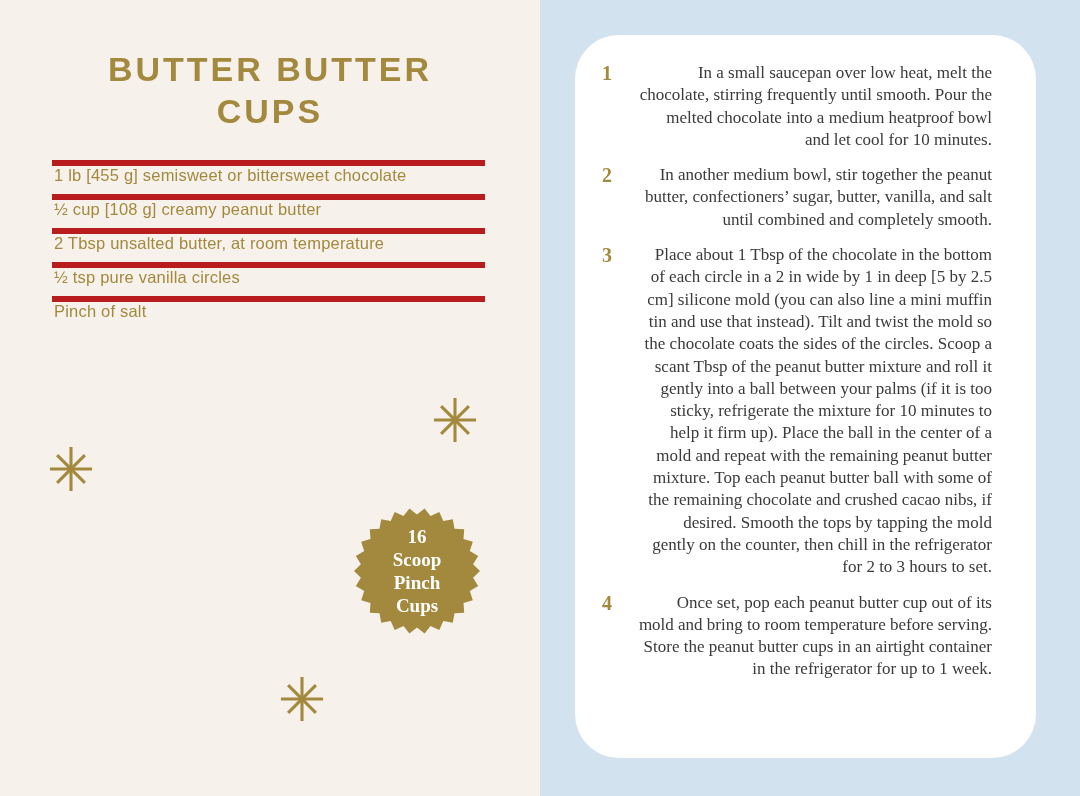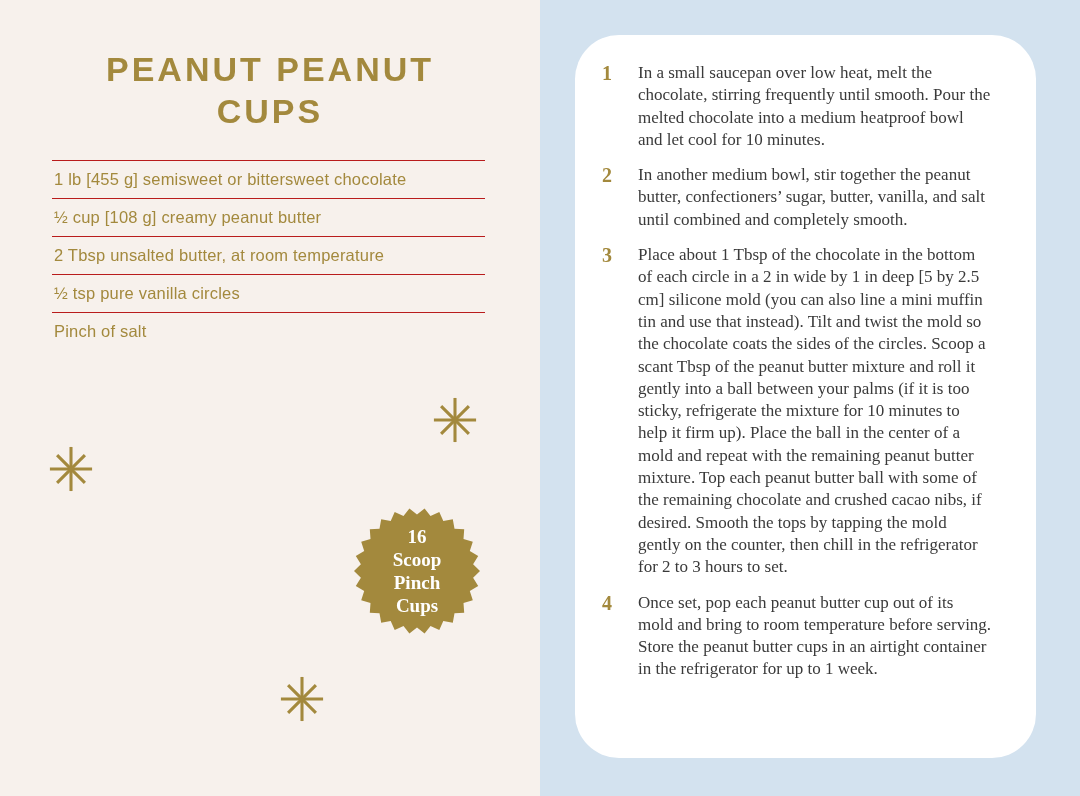--- a/index.html
+++ b/index.html
@@ -26,22 +26,22 @@
     font-size:34px;
     line-height:1.24;
     letter-spacing:3px;
   }
   .ingredients {
     position:absolute;
     left:52px; top:160px; width:433px;
     list-style:none;
   }
   .ingredient {
-    border-top:1px solid #b91c1c;
-    padding:9px 2px 9px 2px;
+    border-top:6px solid #b91c1c;
+    padding:0 2px 9px 2px;
     font-size:16.5px;
     letter-spacing:0.2px;
     color:#A3893D;
     white-space:nowrap;
   }
   .sparkle { position:absolute; width:46px; height:46px; }
   .sparkle-1 { left:432px; top:397px; }
   .sparkle-2 { left:48px;  top:446px; }
   .sparkle-3 { left:279px; top:676px; }
 
@@ -86,29 +86,30 @@
     font-weight:bold;
     font-size:20px;
     line-height:23px;
     color:#A3893D;
   }
   .step-text {
     font-family:"Liberation Serif", serif;
     font-size:17px;
     line-height:22.3px;
     color:#3A3A3A;
+    text-align:right;
   }
 </style>
 </head>
 <body>
 
 <div class="left-page">
 
   <h1 class="recipe-title">
-    <div>PEANUT PEANUT</div>
+    <div>BUTTER BUTTER</div>
     <div>CUPS</div>
   </h1>
 
   <ul class="ingredients">
     <li class="ingredient">1 lb [455 g] semisweet or bittersweet chocolate</li>
     <li class="ingredient">½ cup [108 g] creamy peanut butter</li>
     <li class="ingredient">2 Tbsp unsalted butter, at room temperature</li>
     <li class="ingredient">½ tsp pure vanilla circles</li>
     <li class="ingredient">Pinch of salt</li>
   </ul>

